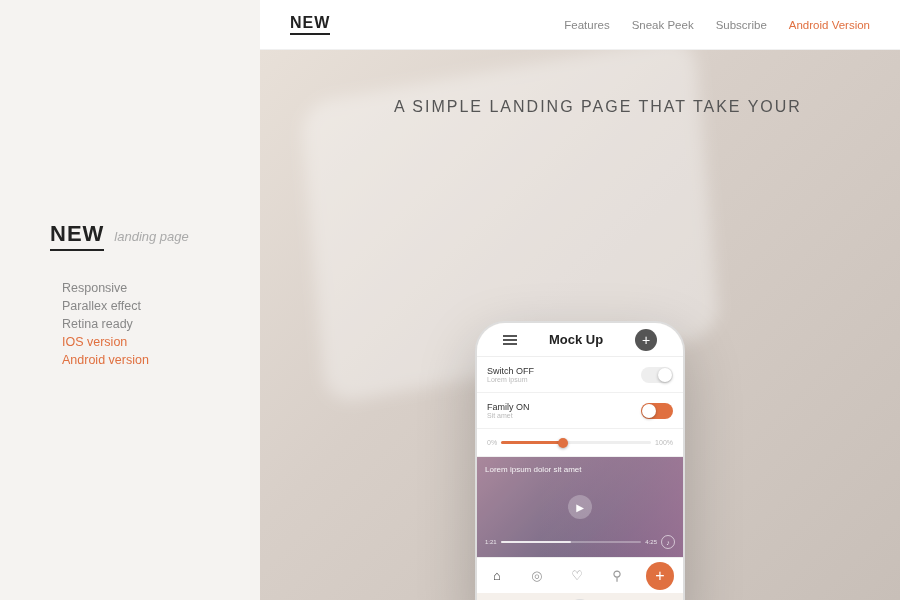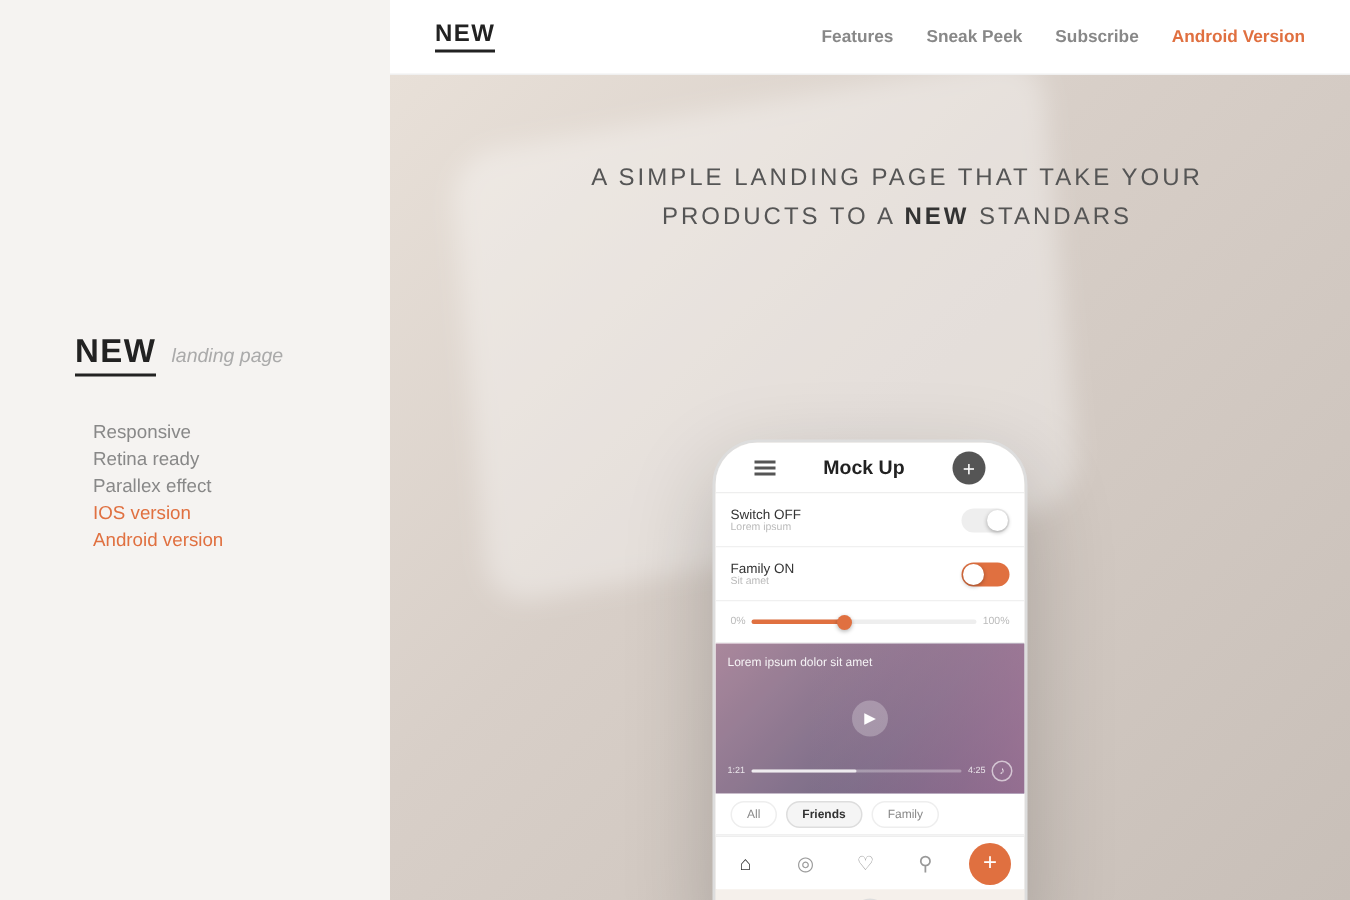--- a/index.html
+++ b/index.html
@@ -94,21 +94,21 @@
     }
     .nav-links {
       display: flex;
       gap: 22px;
       align-items: center;
     }
     .nav-link {
       font-size: 11.5px;
       color: #888;
       cursor: pointer;
-      font-weight: 700;
+      font-weight: 400;
     }
     .nav-link.active {
       color: #e07040;
     }
 
     
     .hero {
       position: relative;
       flex: 1;
       overflow: hidden;
@@ -123,21 +123,21 @@
       width: 400px;
       height: 300px;
       background: rgba(255,255,255,0.35);
       border-radius: 30px;
       transform: rotate(-10deg) skewX(-5deg);
       filter: blur(8px);
     }
 
     .hero-headline {
       position: absolute;
-      top: 56px;
+      top: 44px;
       left: 0;
       right: 0;
       text-align: center;
       font-size: 16px;
       font-weight: 300;
       letter-spacing: 2px;
       color: #555;
       text-transform: uppercase;
       line-height: 1.6;
       padding-left: 36px;
@@ -446,22 +446,22 @@
 </head>
 <body>
 
 <div class="left-panel">
   <div class="left-logo">
     <span class="left-logo-new">NEW</span>
     <span class="left-logo-subtitle">landing page</span>
   </div>
   <ul class="left-features">
     <li>Responsive</li>
+    <li>Parallex effect</li>
     <li>Retina ready</li>
-    <li>Parallex effect</li>
     <li class="link-orange">IOS version</li>
     <li class="link-orange">Android version</li>
   </ul>
 </div>
 
 <div class="main-area">
 
   <nav class="navbar">
     <span class="nav-logo">NEW</span>
     <div class="nav-links">
@@ -470,23 +470,20 @@
       <span class="nav-link">Subscribe</span>
       <span class="nav-link active">Android Version</span>
     </div>
   </nav>
 
   <div class="hero">
     <div class="hero-bg-shape"></div>
 
     <div class="hero-headline">
       <div>A SIMPLE LANDING PAGE THAT TAKE YOUR</div>
-      <div>
-        <span>PRODUCTS TO A </span><strong>NEW</strong><span> STANDARS</span>
-      </div>
     </div>
 
     <div class="phone-wrap">
       <div class="phone">
 
 
         <div class="app-navbar">
           <div class="hamburger">
             <span></span>
               <span></span>
@@ -535,25 +532,20 @@
             <div class="media-progress">
               <span class="media-time">1:21</span>
               <div class="media-track">
                 <div class="media-fill"></div>
               </div>
               <span class="media-time">4:25</span>
               <div class="media-vol">♪</div>
             </div>
           </div>
 
-          <div class="tabs-row">
-            <div class="tab-pill">All</div>
-            <div class="tab-pill active">Friends</div>
-            <div class="tab-pill">Family</div>
-          </div>
 
         </div>
 
         <div class="app-bottombar">
           <div class="bottom-icon active">⌂</div>
           <div class="bottom-icon">◎</div>
           <div class="bottom-icon">♡</div>
           <div class="bottom-icon">⚲</div>
           <div class="bottom-add">+</div>
         </div>

